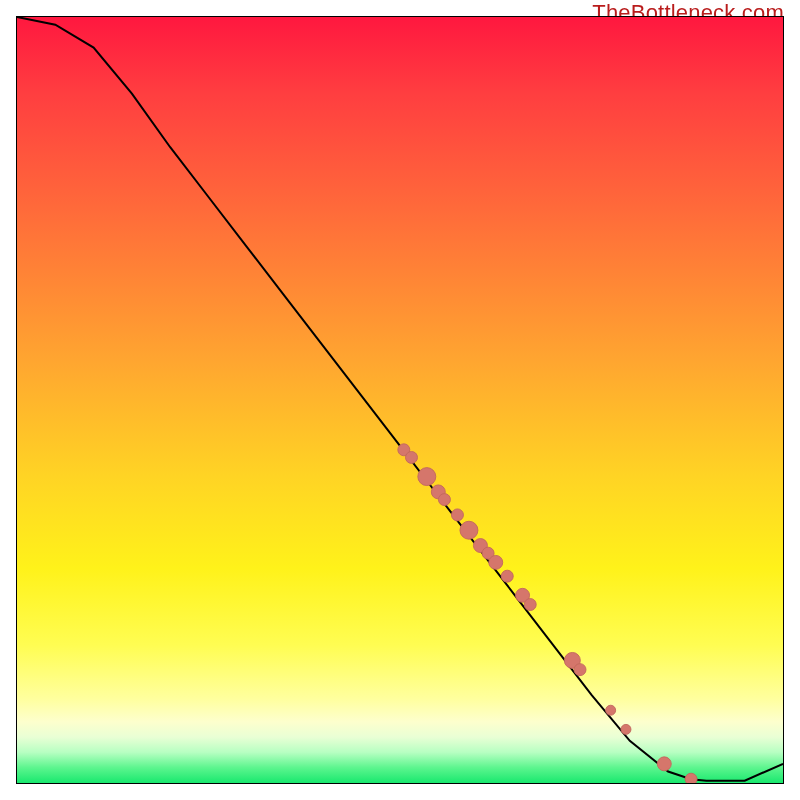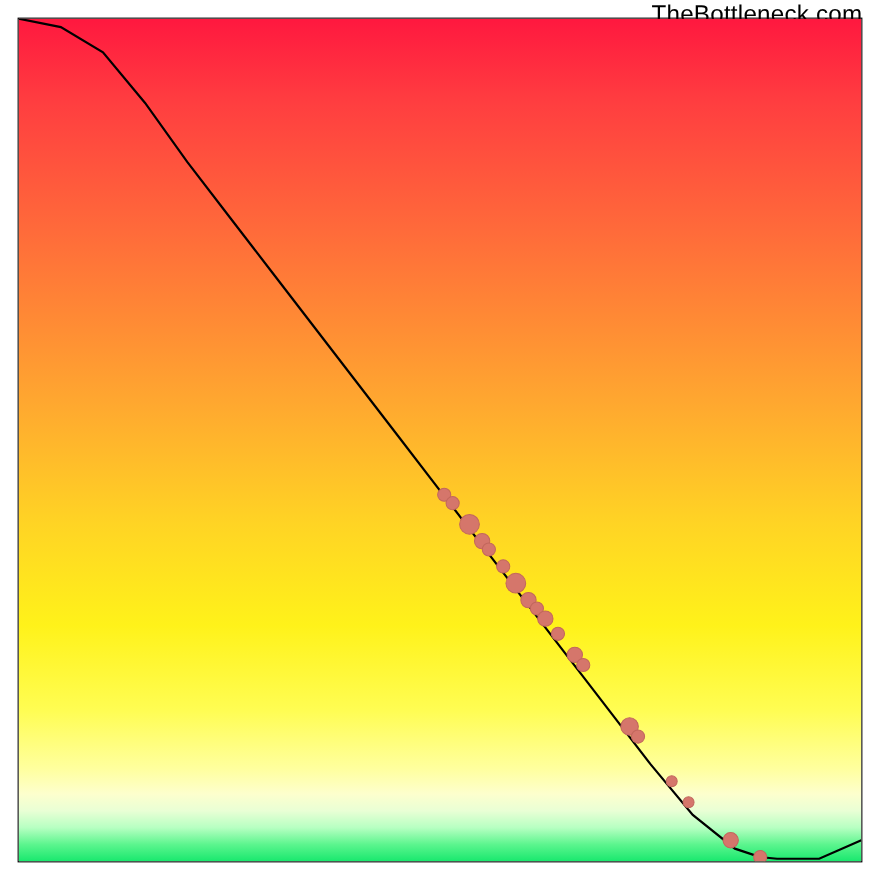--- a/index.html
+++ b/index.html
@@ -43,21 +43,21 @@
       #e9ffd5 94%,
       #b7ffc2 96%,
       #5cf58e 98%,
       #19e86e 100%
     );
   }
   .attribution {
     position: absolute;
     top: 0;
     right: 16px;
-    color: #000000;
+    color: #b91c1c;
     font-size: 22px;
     font-weight: 400;
     letter-spacing: 0.2px;
   }
   svg.overlay {
     position: absolute;
     inset: 0;
     width: 100%;
     height: 100%;
     overflow: visible;

